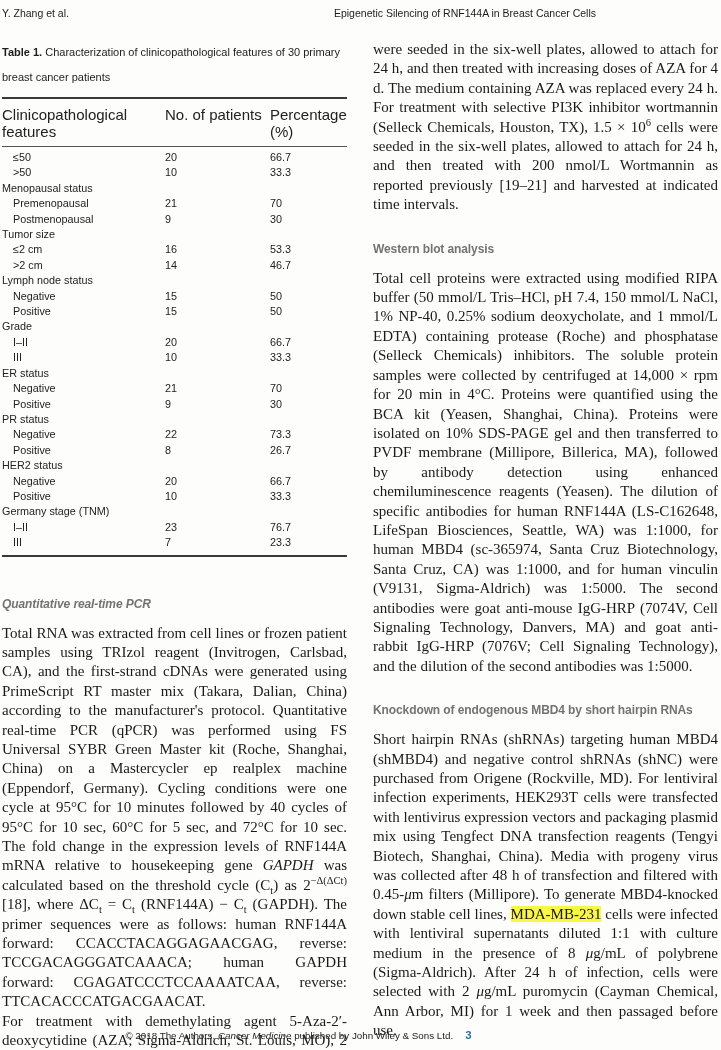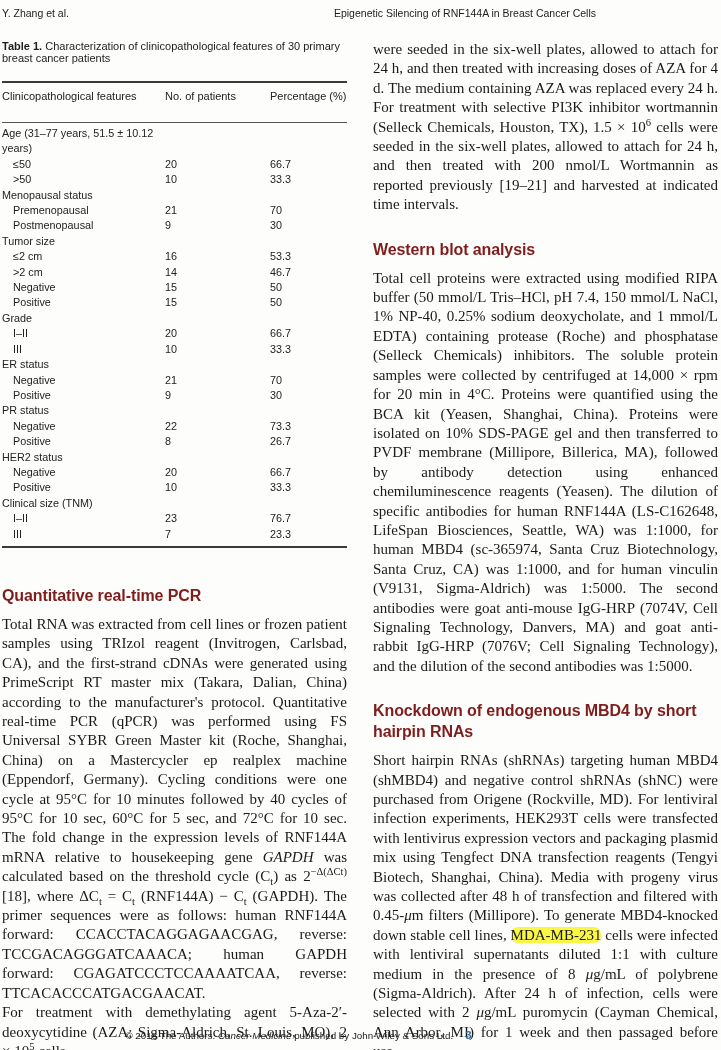--- a/index.html
+++ b/index.html
@@ -21,58 +21,58 @@
   }
 
   
   .cols { display: flex; gap: 26px; margin-top: 21px; }
   .col-left { width: 345px; flex: none; }
   .col-right { width: 345px; flex: none; }
 
   
   .tbl-caption {
     font-family: "Liberation Sans", sans-serif;
-    font-size: 11px; line-height: 12px; color: #1d1d1d;
-    margin-bottom: 17px;
+    font-size: 11px; line-height: 25px; color: #1d1d1d;
+    margin-bottom: 7px;
   }
   .tbl-caption b { font-weight: bold; }
   .tbl { border-top: 2.3px solid #3a3a3a; border-bottom: 2.3px solid #3a3a3a; }
   .thead {
     display: grid; grid-template-columns: 158px 110px 1fr;
     font-family: "Liberation Sans", sans-serif;
-    font-size: 11px; color: #222;
-    padding: 7px 0 20px 0;
+    font-size: 15px; color: #222;
+    padding: 7px 0 6px 0;
     border-bottom: 1px solid #555;
   }
   .trow {
     display: grid; grid-template-columns: 158px 110px 1fr;
     font-family: "Liberation Sans", sans-serif;
     font-size: 10.8px; line-height: 15.4px; color: #222;
   }
   .trow:first-of-type { margin-top: 3px; }
   .tbl .body { padding-bottom: 4px; }
   .trow.item .label { padding-left: 11px; }
   .trow .num, .thead .num { padding-left: 5px; }
   .trow .pct, .thead .pct { padding-left: 0; }
 
   
   h2 {
     font-family: "Liberation Sans", sans-serif;
-    font-size: 16px; line-height: 21px; font-weight: bold; color: #7f1d1d;
+    font-size: 12px; line-height: 21px; font-weight: bold; color: #737373;
     margin: 24px 0 9px 0; letter-spacing: -0.1px;
   }
-  .col-left h2.first { margin-top: 37px; }
+  .col-left h2.first { margin-top: 37px; font-style: italic; }
   p.body-text {
     font-size: 15px; line-height: 19.4px;
     text-align: justify; margin: 0; color: #1a1a1a;
   }
   .i { font-style: italic; }
   .sup { vertical-align: super; font-size: 0.7em; line-height: 0; }
   .sub { vertical-align: sub; font-size: 0.7em; line-height: 0; }
-  .hl { background: #f9f648; border-radius: 7px; }
+  .hl { background: #f9f648; }
 
   
   .footer {
     position: absolute; left: 2px; right: 4px; bottom: 9px;
     display: flex; justify-content: center; align-items: baseline;
     font-family: "Liberation Sans", sans-serif;
     font-size: 9.8px; color: #222; gap: 12px;
   }
   .page-num { font-size: 11.5px; font-weight: bold; color: #2e7296; }
 </style>
@@ -93,21 +93,20 @@
       <div class="tbl-caption"><b>Table 1.</b><span> Characterization of clinicopathological features of 30 primary breast cancer patients</span></div>
 
       <div class="tbl">
         <div class="thead">
           <div class="tc label">Clinicopathological features</div>
           <div class="tc num">No. of patients</div>
           <div class="tc pct">Percentage (%)</div>
         </div>
         <div class="body">
           <div class="trow cat">
-              <div class="tc label">Age (31–77 years, 51.5 ± 10.12 years)</div>
               <div class="tc num"></div>
               <div class="tc pct"></div>
             </div>
           <div class="trow item">
               <div class="tc label">≤50</div>
               <div class="tc num">20</div>
               <div class="tc pct">66.7</div>
             </div>
           <div class="trow item">
               <div class="tc label">&gt;50</div>
@@ -137,20 +136,25 @@
           <div class="trow item">
               <div class="tc label">≤2 cm</div>
               <div class="tc num">16</div>
               <div class="tc pct">53.3</div>
             </div>
           <div class="trow item">
               <div class="tc label">&gt;2 cm</div>
               <div class="tc num">14</div>
               <div class="tc pct">46.7</div>
             </div>
+          <div class="trow cat">
+              <div class="tc label">Lymph node status</div>
+              <div class="tc num"></div>
+              <div class="tc pct"></div>
+            </div>
           <div class="trow item">
               <div class="tc label">Negative</div>
               <div class="tc num">15</div>
               <div class="tc pct">50</div>
             </div>
           <div class="trow item">
               <div class="tc label">Positive</div>
               <div class="tc num">15</div>
               <div class="tc pct">50</div>
             </div>
@@ -208,21 +212,21 @@
               <div class="tc label">Negative</div>
               <div class="tc num">20</div>
               <div class="tc pct">66.7</div>
             </div>
           <div class="trow item">
               <div class="tc label">Positive</div>
               <div class="tc num">10</div>
               <div class="tc pct">33.3</div>
             </div>
           <div class="trow cat">
-              <div class="tc label">Clinical size (TNM)</div>
+              <div class="tc label">Germany stage (TNM)</div>
               <div class="tc num"></div>
               <div class="tc pct"></div>
             </div>
           <div class="trow item">
               <div class="tc label">I–II</div>
               <div class="tc num">23</div>
               <div class="tc pct">76.7</div>
             </div>
           <div class="trow item">
               <div class="tc label">III</div>

